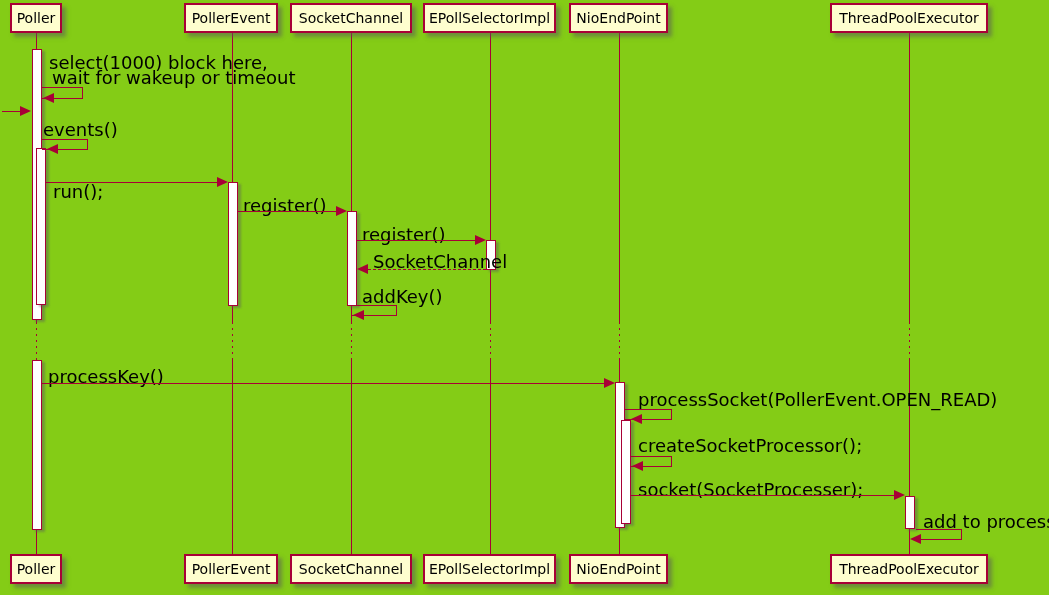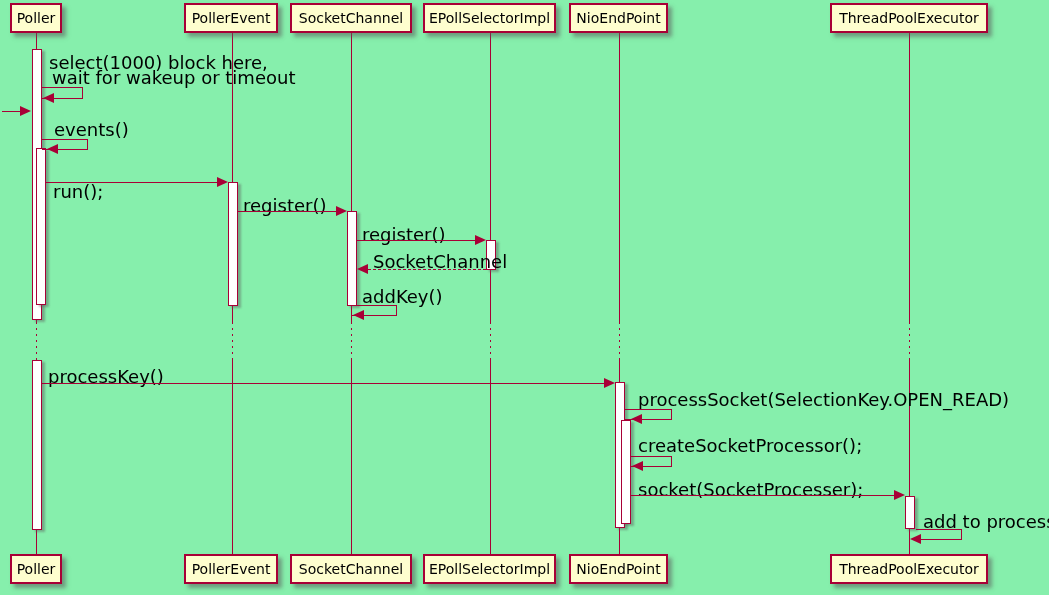--- a/index.html
+++ b/index.html
@@ -1,17 +1,17 @@
 <!DOCTYPE html>
 <html><head>
 <meta charset="utf-8">
 <style>
   html,body { margin:0; padding:0; background:#ffffff; }
   #canvas {
-    position:relative; width:1049px; height:595px; background:#86efac;
+    position:relative; width:1049px; height:595px; background:#84cc16;
     font-family:"DejaVu Sans","Liberation Sans",sans-serif; color:#000;
     overflow:hidden;
   }
   
   .ll { position:absolute; width:1px; background:#A80036; }
   .ll.dotted { background:repeating-linear-gradient(to bottom,#A80036 0 2px,transparent 2px 6px); }
   
   .pbox {
     position:absolute; height:30px; background:#FEFECE; border:2px solid #A80036;
     box-shadow:4px 4px 4px rgba(90,90,90,0.55);
@@ -116,21 +116,21 @@
     </div>
 
   <div class="mlabel" style="left:49px;top:52px">select(1000) block here,</div>
   <div class="mlabel" style="left:52px;top:67px">wait for wakeup or timeout</div>
   <div class="loop" style="left:42px;top:87px;width:41px;height:12px"></div>
   <div class="ah-l" style="left:43px;top:93px"></div>
 
   <div class="hline" style="left:2px;top:111px;width:20px"></div>
   <div class="ah-r" style="left:20px;top:106px"></div>
 
-  <div class="mlabel" style="left:54px;top:119px">events()</div>
+  <div class="mlabel" style="left:43px;top:119px">events()</div>
   <div class="loop" style="left:42px;top:139px;width:46px;height:11px"></div>
   <div class="ah-l" style="left:47px;top:144px"></div>
 
   <div class="mlabel" style="left:53px;top:181px">run();</div>
   <div class="hline" style="left:46px;top:182px;width:171px"></div>
   <div class="ah-r" style="left:217px;top:177px"></div>
 
   <div class="mlabel" style="left:243px;top:195px">register()</div>
   <div class="hline" style="left:238px;top:211px;width:98px"></div>
   <div class="ah-r" style="left:336px;top:206px"></div>
@@ -145,21 +145,21 @@
 
   <div class="mlabel" style="left:362px;top:286px">addKey()</div>
   <div class="loop" style="left:352px;top:305px;width:45px;height:11px"></div>
   <div class="ah-l" style="left:353px;top:310px"></div>
 
 
   <div class="mlabel" style="left:48px;top:366px">processKey()</div>
   <div class="hline" style="left:42px;top:383px;width:562px"></div>
   <div class="ah-r" style="left:604px;top:378px"></div>
 
-  <div class="mlabel" style="left:638px;top:389px">processSocket(SelectionKey.OPEN_READ)</div>
+  <div class="mlabel" style="left:638px;top:389px">processSocket(PollerEvent.OPEN_READ)</div>
   <div class="loop" style="left:625px;top:409px;width:47px;height:11px"></div>
   <div class="ah-l" style="left:631px;top:414px"></div>
 
   <div class="mlabel" style="left:638px;top:435px">createSocketProcessor();</div>
   <div class="loop" style="left:631px;top:456px;width:41px;height:11px"></div>
   <div class="ah-l" style="left:632px;top:461px"></div>
 
   <div class="mlabel" style="left:638px;top:479px">socket(SocketProcesser);</div>
   <div class="hline" style="left:631px;top:495px;width:263px"></div>
   <div class="ah-r" style="left:894px;top:490px"></div>

